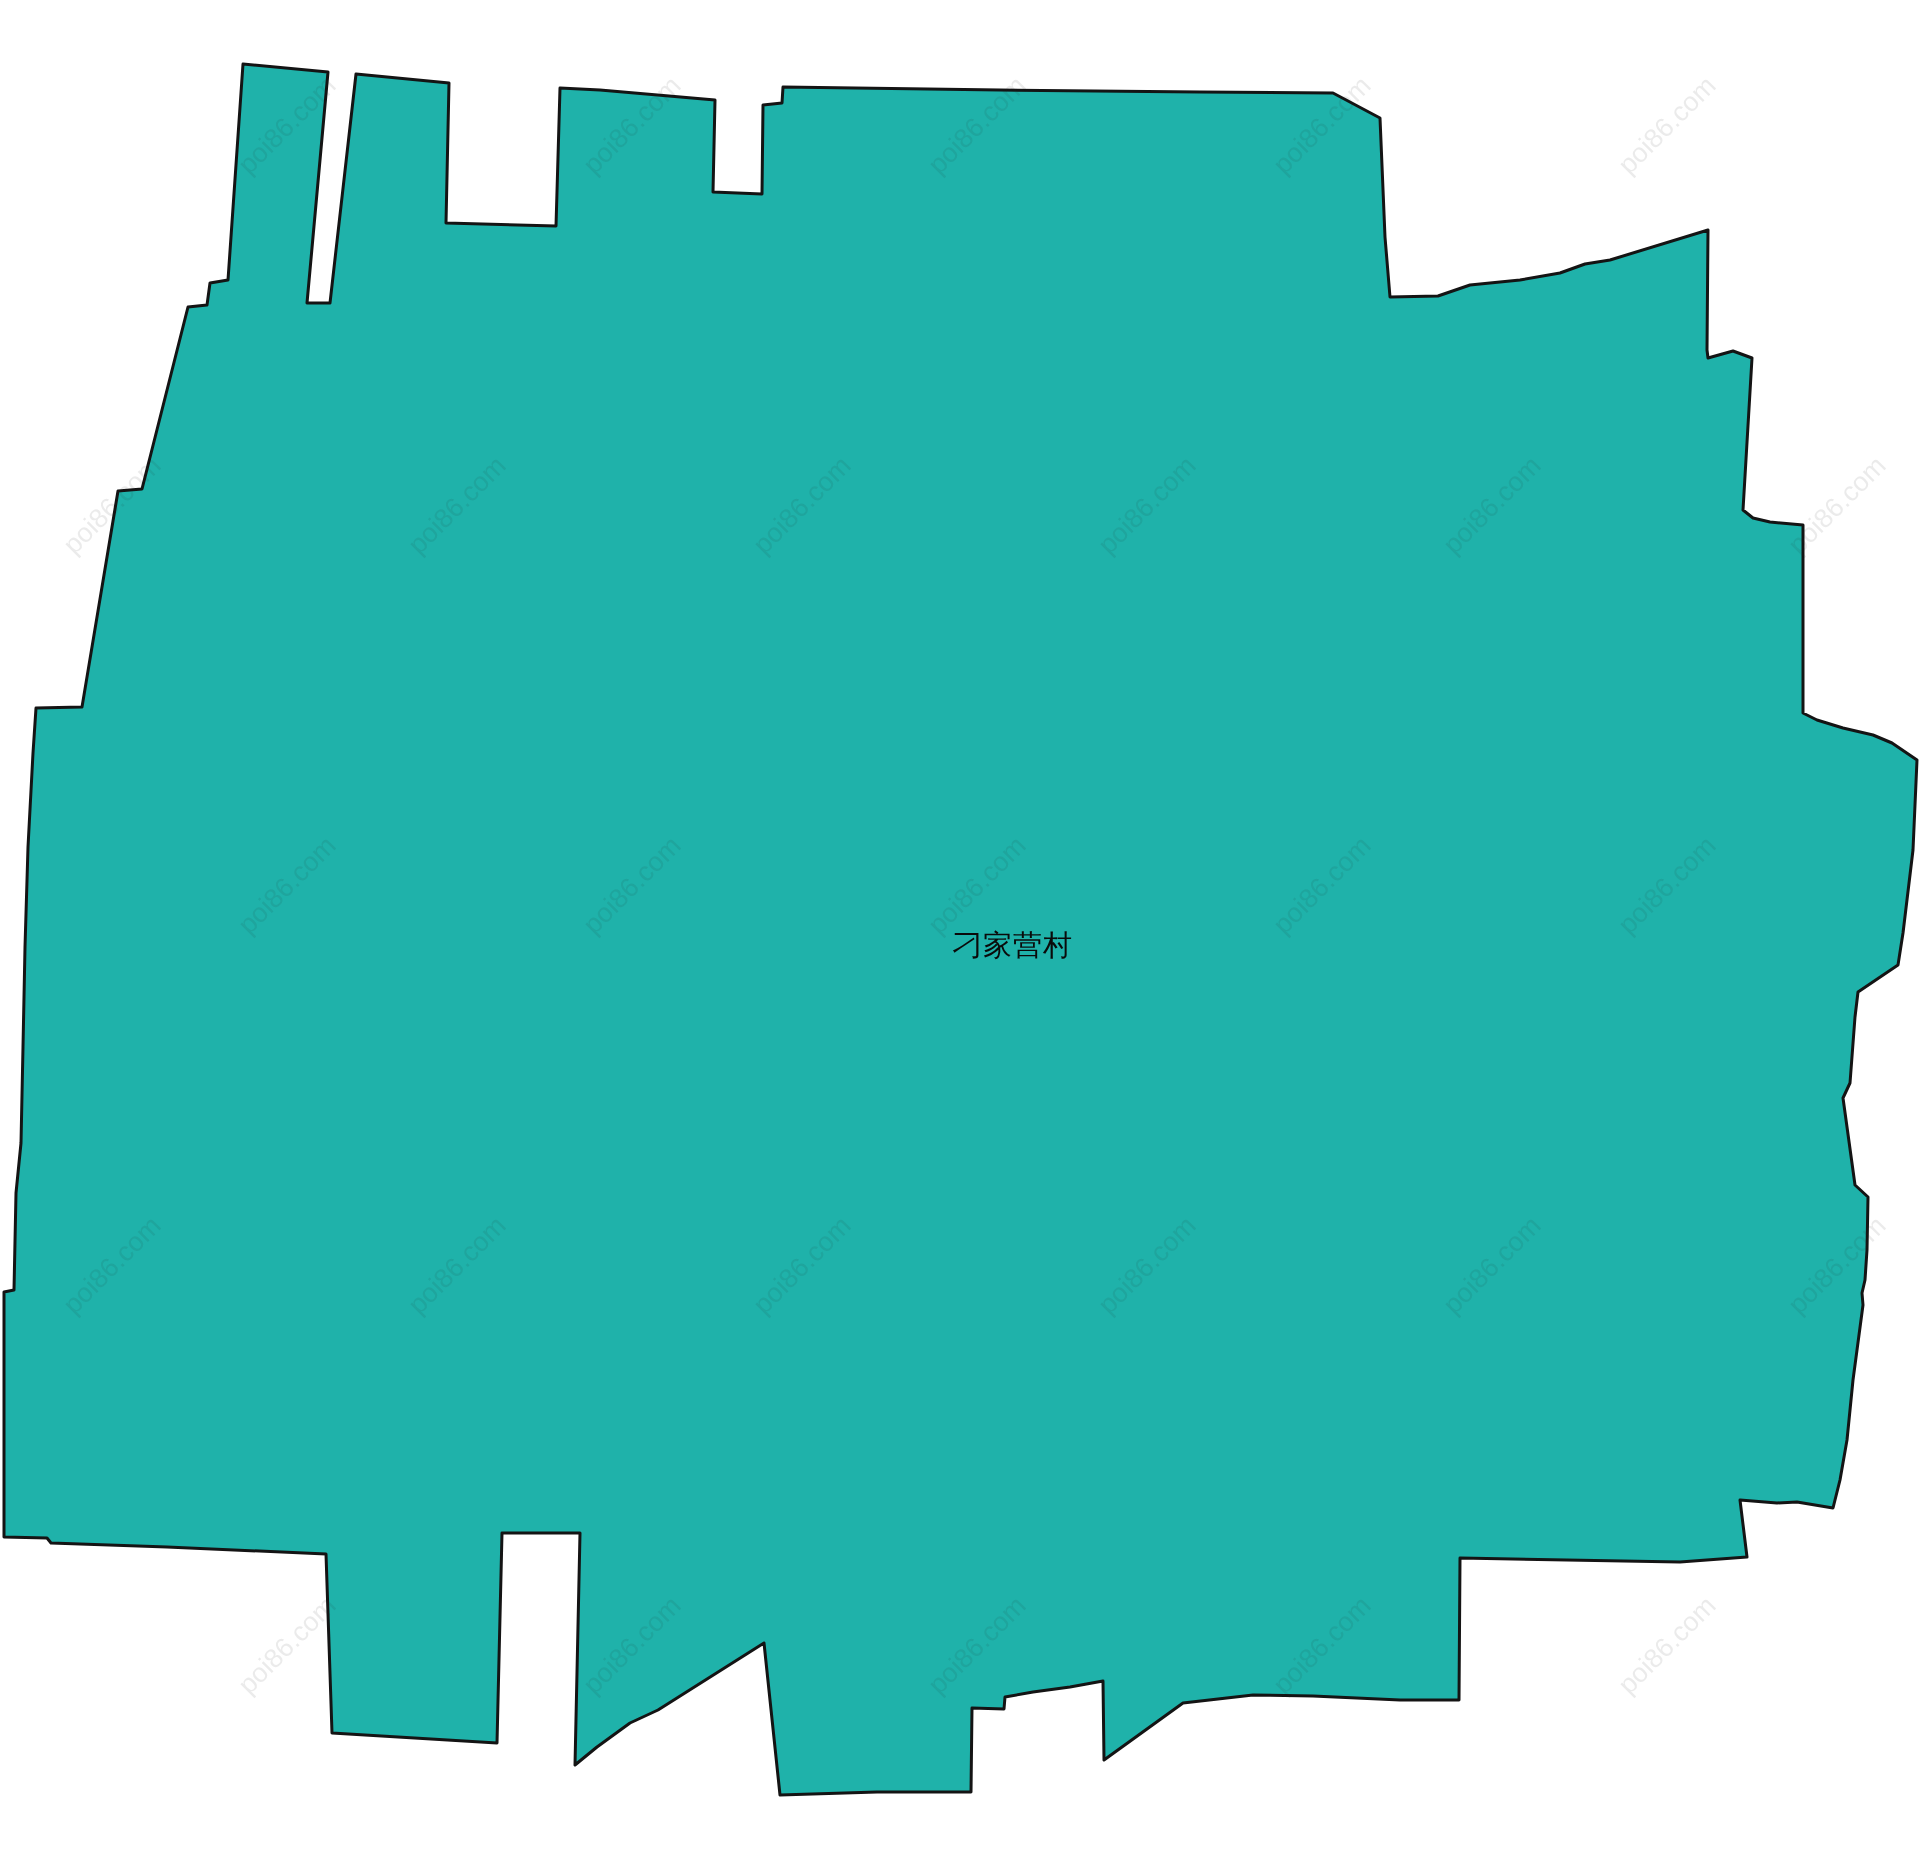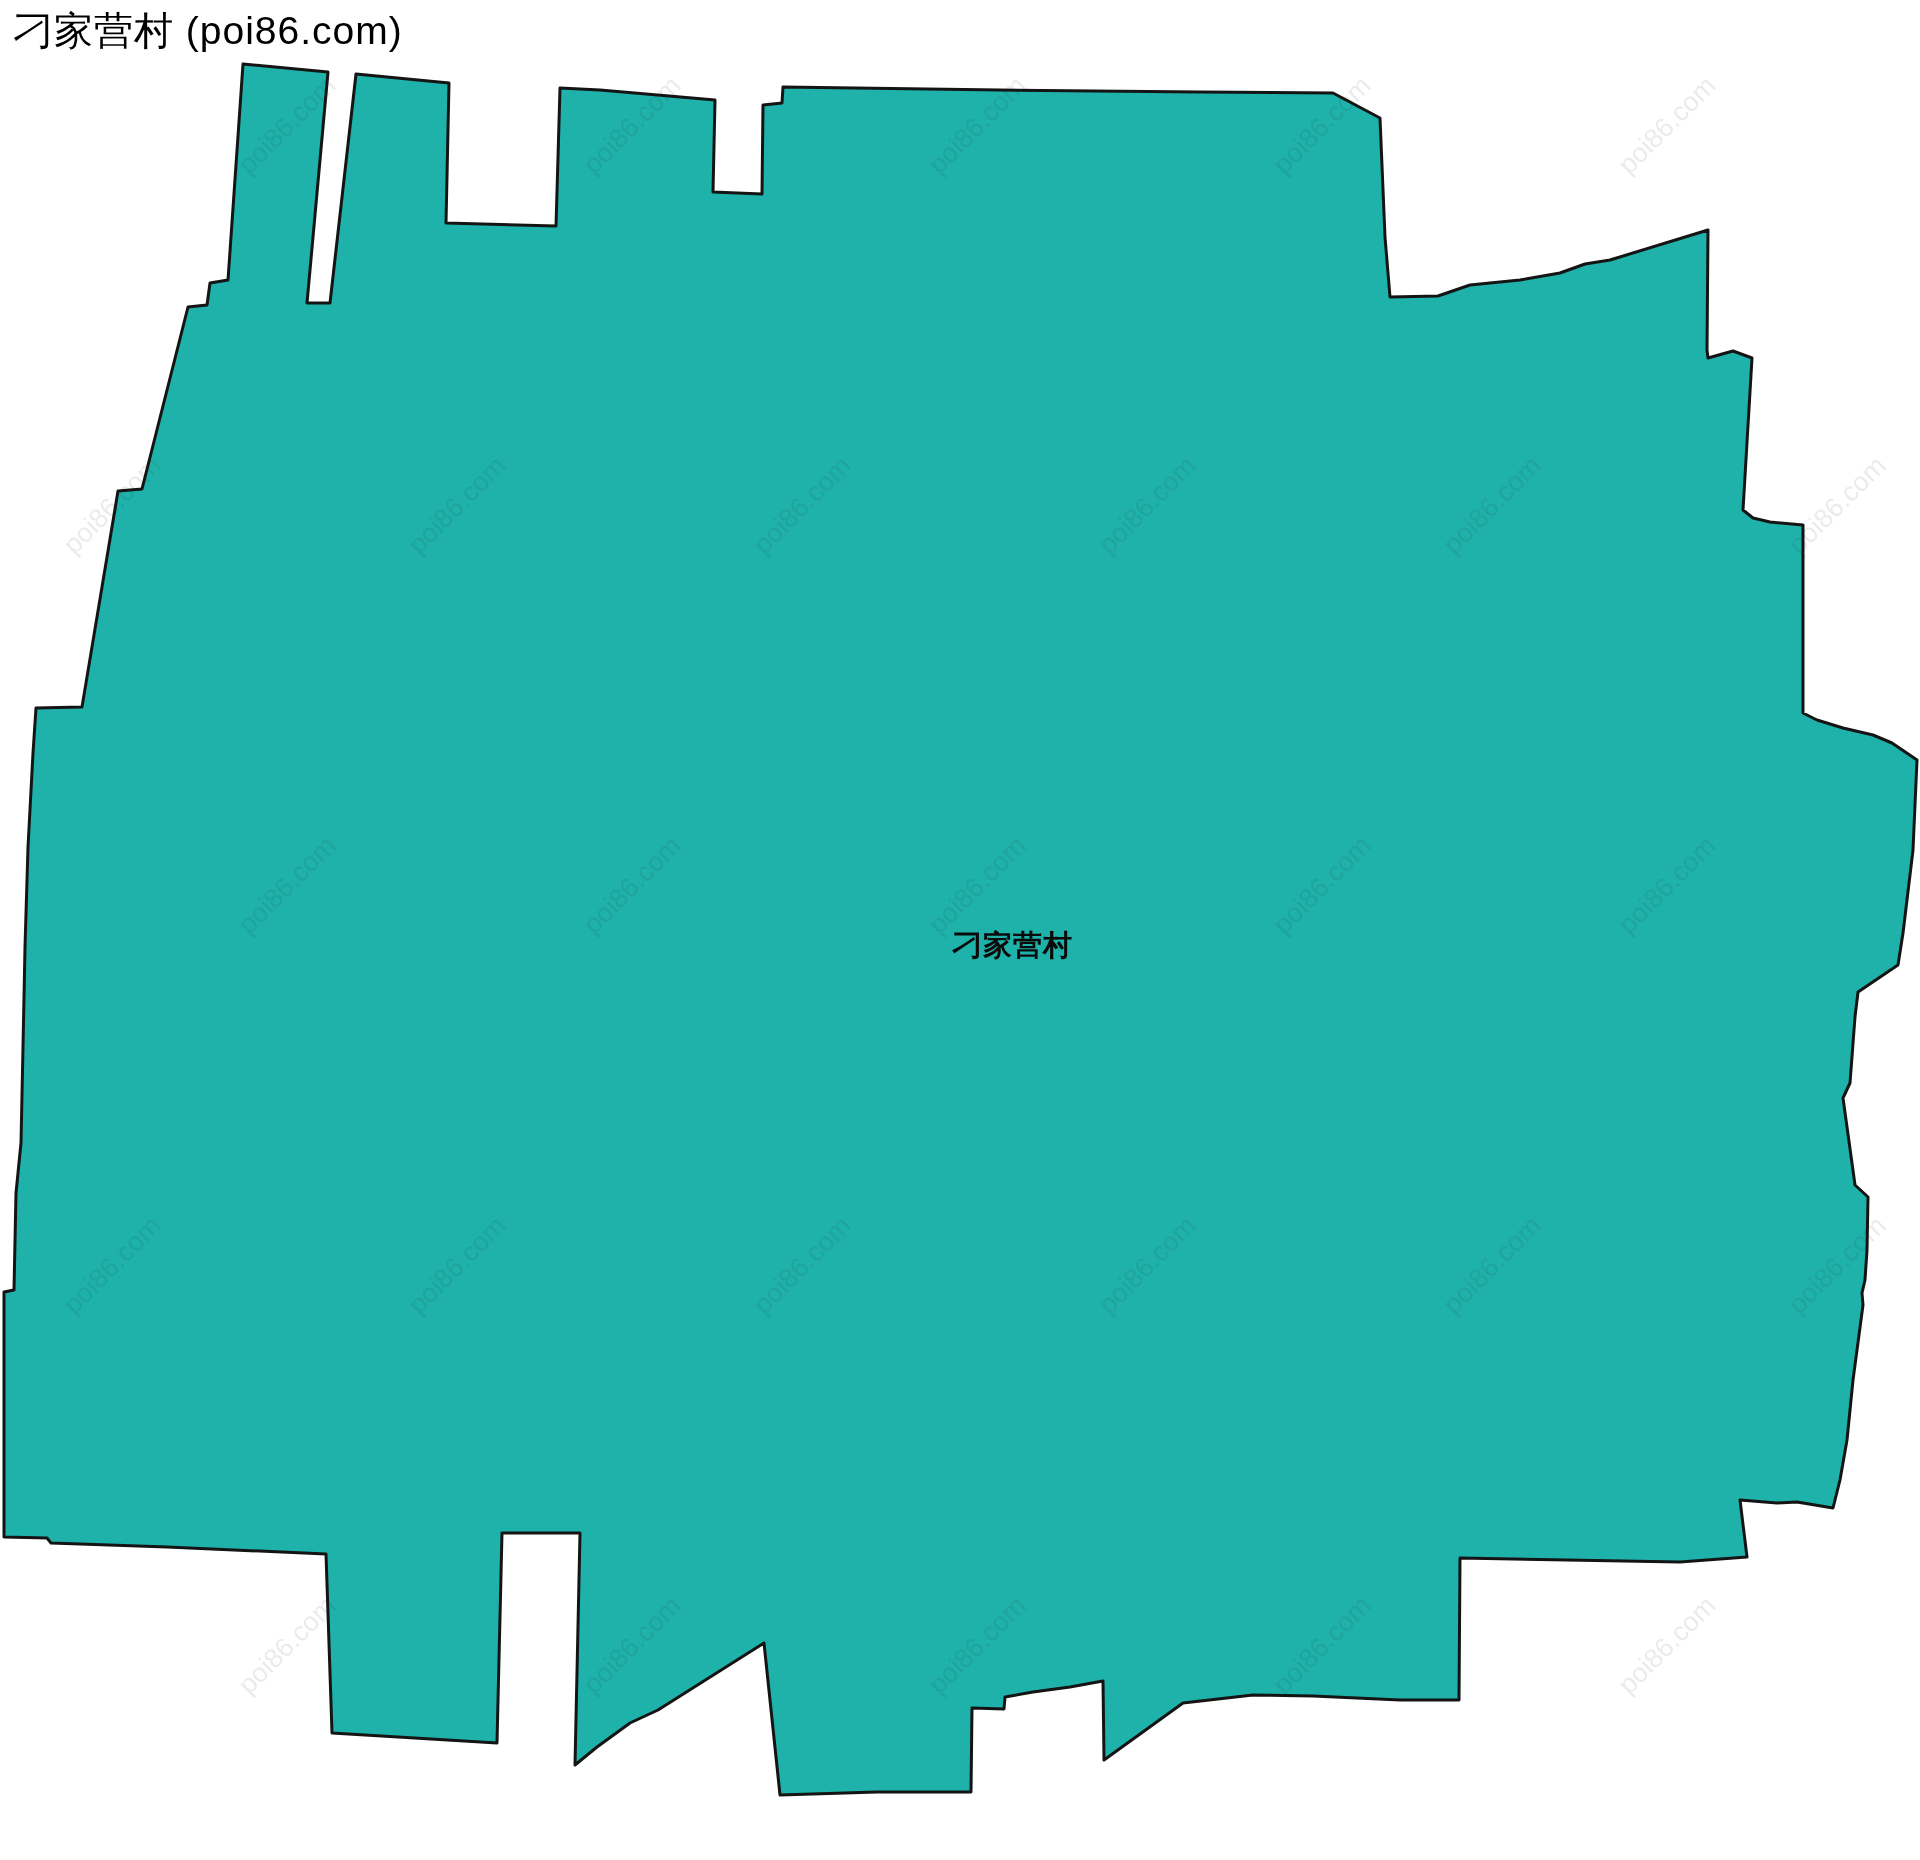--- a/index.html
+++ b/index.html
@@ -87,17 +87,16 @@
       <div class="watermark" style="left: 1085px; top: 1250px; color: rgba(30, 30, 30, 0.09); font-size: 27px; transform: rotate(-45deg);">poi86.com</div>
       <div class="watermark" style="left: 1430px; top: 1250px; color: rgba(30, 30, 30, 0.09); font-size: 27px; transform: rotate(-45deg);">poi86.com</div>
       <div class="watermark" style="left: 1775px; top: 1250px; color: rgba(30, 30, 30, 0.09); font-size: 27px; transform: rotate(-45deg);">poi86.com</div>
       <div class="watermark" style="left: 225px; top: 1630px; color: rgba(30, 30, 30, 0.09); font-size: 27px; transform: rotate(-45deg);">poi86.com</div>
       <div class="watermark" style="left: 570px; top: 1630px; color: rgba(30, 30, 30, 0.09); font-size: 27px; transform: rotate(-45deg);">poi86.com</div>
       <div class="watermark" style="left: 915px; top: 1630px; color: rgba(30, 30, 30, 0.09); font-size: 27px; transform: rotate(-45deg);">poi86.com</div>
       <div class="watermark" style="left: 1260px; top: 1630px; color: rgba(30, 30, 30, 0.09); font-size: 27px; transform: rotate(-45deg);">poi86.com</div>
       <div class="watermark" style="left: 1605px; top: 1630px; color: rgba(30, 30, 30, 0.09); font-size: 27px; transform: rotate(-45deg);">poi86.com</div>
     </div>
 
-  <div class="page-title">刁家营村 (poi86.com)</div>
 
-  <div class="region-label" id="region-label" style="left: 1013px; top: 946px; font-weight: bold;">刁家营村</div>
+  <div class="region-label" id="region-label" style="left: 1013px; top: 946px;">刁家营村</div>
 
 </div>
 
 </body></html>

